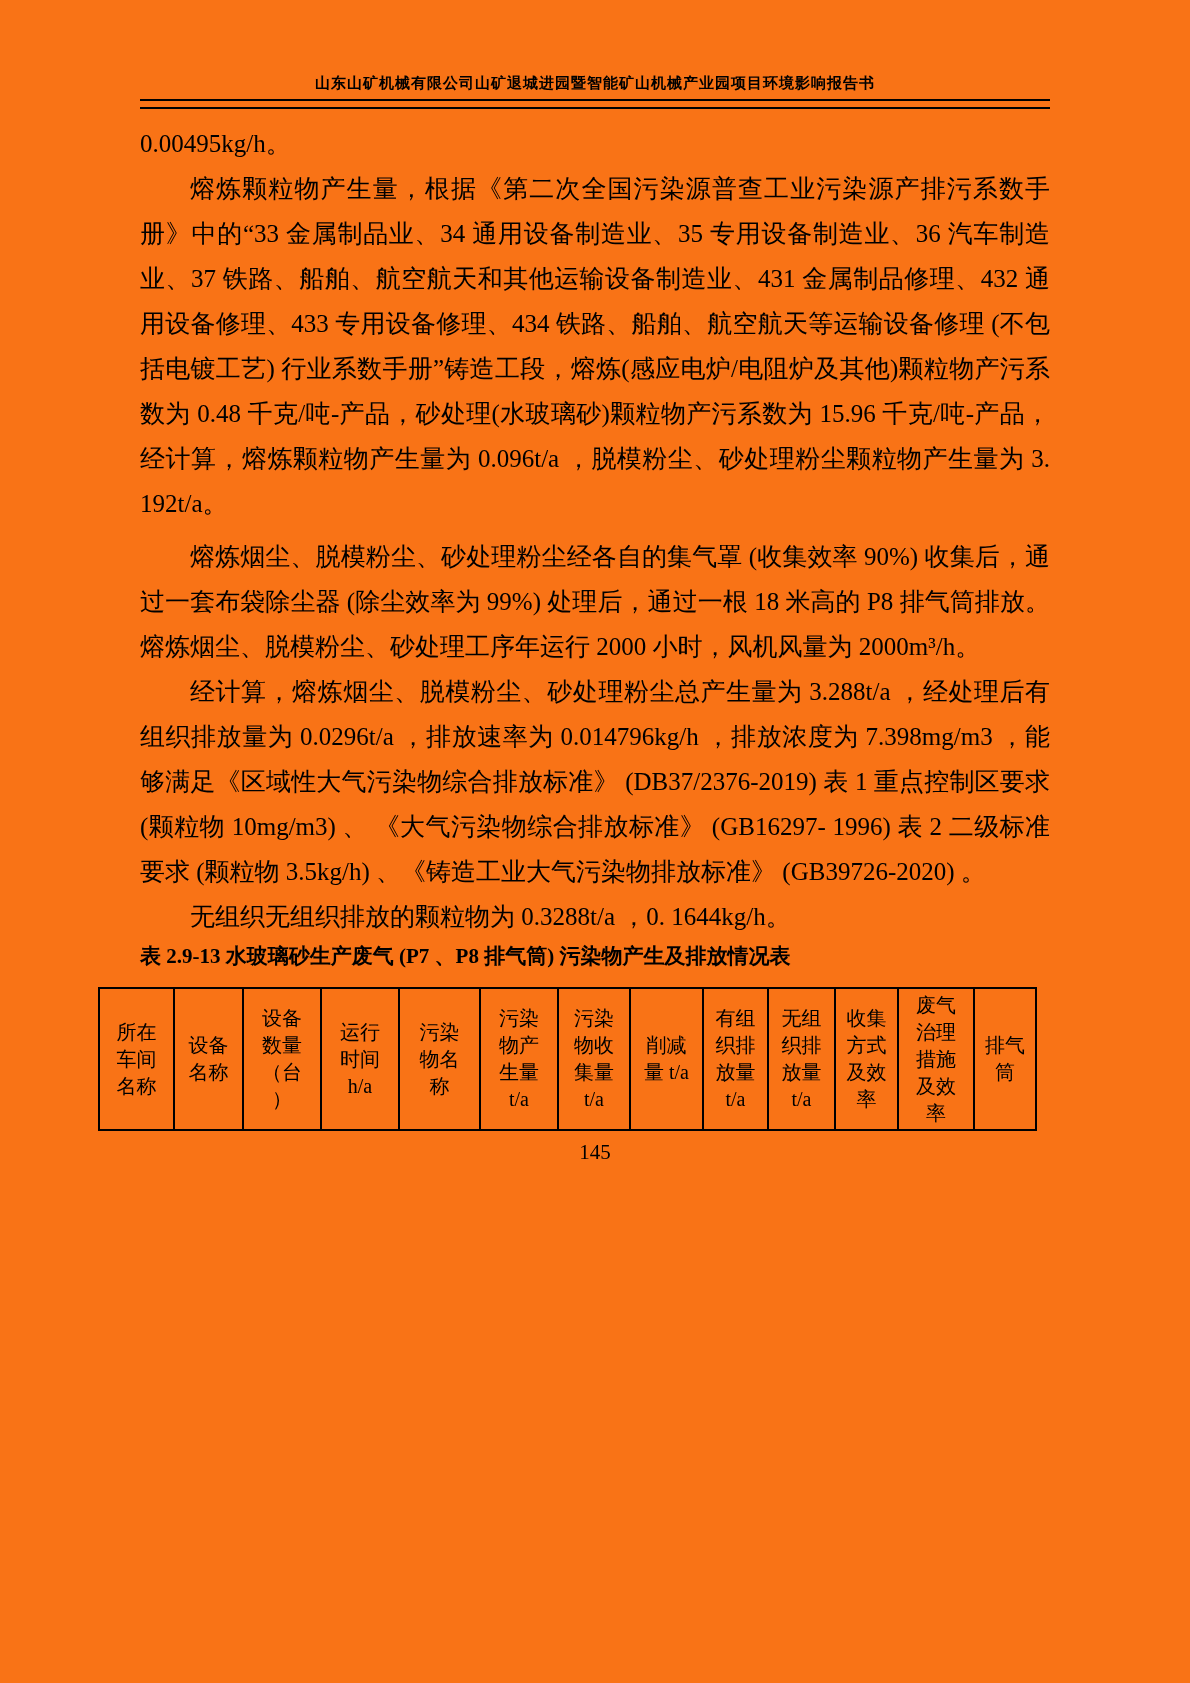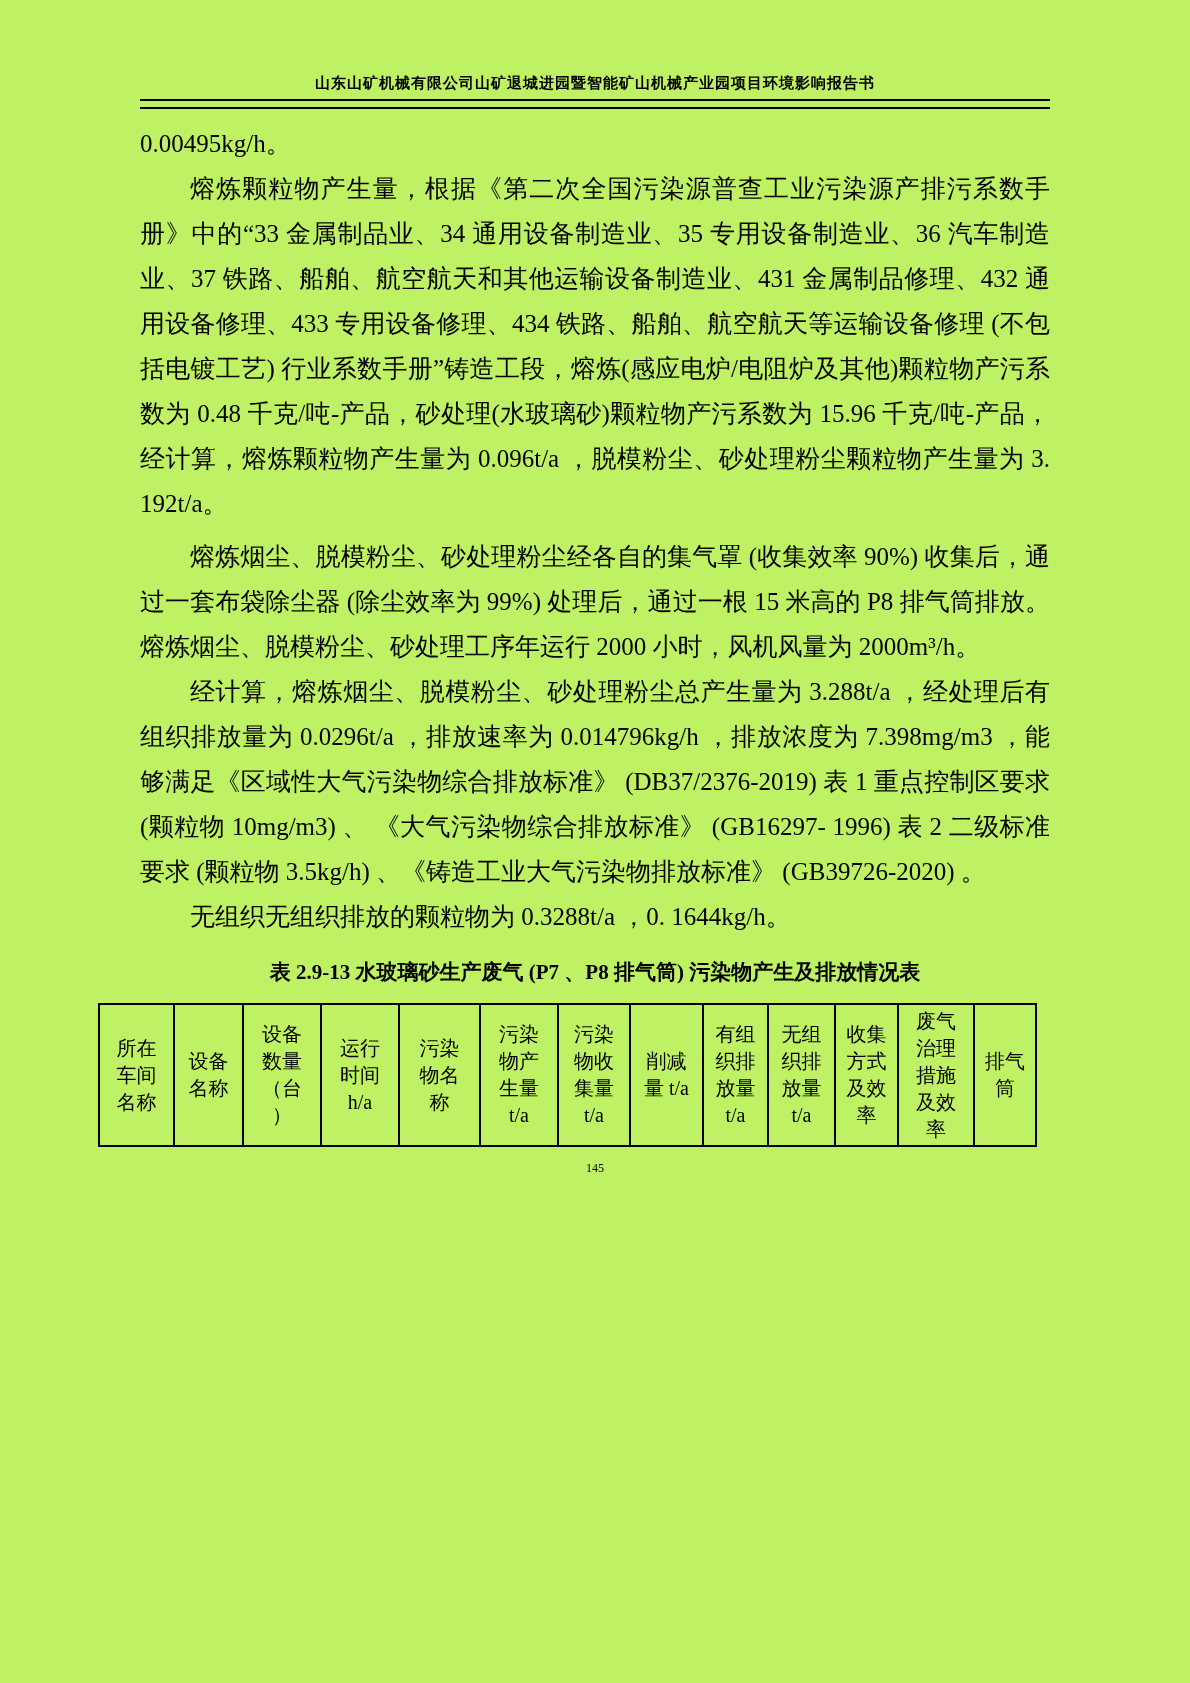--- a/index.html
+++ b/index.html
@@ -1,17 +1,17 @@
 <!DOCTYPE html>
 <html><head>
 <meta charset="utf-8">
 <style>
   html,body { margin:0; padding:0; background:#e8e8e8; }
   .page {
-    width:1190px; height:1683px; margin:0 auto; background:#bef264;
+    width:1190px; height:1683px; margin:0 auto; background:#f97316;
     box-sizing:border-box; padding:72px 140px 0 140px;
     font-family:"Liberation Serif","DejaVu Serif",serif;
     color:#000; overflow:hidden; position:relative;
   }
   .header-title {
     text-align:center; font-size:15px; font-weight:bold;
     letter-spacing:1px; line-height:22px;
   }
   .header-rule {
     height:6px; border-top:2px solid #000; border-bottom:2px solid #000;
@@ -19,47 +19,47 @@
   }
   .body-text { margin-top:12px; }
   p.para {
     margin:0; font-size:25px; line-height:45px;
     text-align:justify; text-indent:2em;
     word-break:break-word;
   }
   p.para.no-indent { text-indent:0; }
   p.para.space-before { margin-top:8px; }
   .caption {
-    text-align:center; font-weight:bold; font-size:21px;
-    line-height:34px; margin-top:16px;
+    text-align:left; font-weight:bold; font-size:21px;
+    line-height:34px; 
   }
   .table-wrap { width:937px; margin-left:-42px; margin-top:14px; }
   table.data-table { border-collapse:collapse; width:100%; table-layout:fixed; }
   table.data-table th {
     border:2px solid #000; font-size:20px; line-height:27px;
     font-weight:normal; text-align:center; vertical-align:middle;
     white-space:pre-line; height:136px; padding:2px 1px;
     overflow:hidden;
   }
   .page-number {
-    text-align:center; font-size:12px; margin-top:10px; line-height:22px;
+    text-align:center; font-size:21px; margin-top:10px; line-height:22px;
   }
 </style>
 </head>
 <body>
 
 <div class="page">
 
   <div class="header-title">山东山矿机械有限公司山矿退城进园暨智能矿山机械产业园项目环境影响报告书</div>
   <div class="header-rule"></div>
 
   <div class="body-text">
     <p class="para no-indent">0.00495kg/h。</p>
     <p class="para">熔炼颗粒物产生量，根据《第二次全国污染源普查工业污染源产排污系数手册》中的“33 金属制品业、34 通用设备制造业、35 专用设备制造业、36 汽车制造业、37 铁路、船舶、航空航天和其他运输设备制造业、431 金属制品修理、432 通用设备修理、433 专用设备修理、434 铁路、船舶、航空航天等运输设备修理 (不包括电镀工艺) 行业系数手册”铸造工段，熔炼(感应电炉/电阻炉及其他)颗粒物产污系数为 0.48 千克/吨-产品，砂处理(水玻璃砂)颗粒物产污系数为 15.96 千克/吨-产品，经计算，熔炼颗粒物产生量为 0.096t/a ，脱模粉尘、砂处理粉尘颗粒物产生量为 3. 192t/a。</p>
-    <p class="para space-before">熔炼烟尘、脱模粉尘、砂处理粉尘经各自的集气罩 (收集效率 90%) 收集后，通过一套布袋除尘器 (除尘效率为 99%) 处理后，通过一根 15 米高的 P8 排气筒排放。熔炼烟尘、脱模粉尘、砂处理工序年运行 2000 小时，风机风量为 2000m³/h。</p>
+    <p class="para space-before">熔炼烟尘、脱模粉尘、砂处理粉尘经各自的集气罩 (收集效率 90%) 收集后，通过一套布袋除尘器 (除尘效率为 99%) 处理后，通过一根 18 米高的 P8 排气筒排放。熔炼烟尘、脱模粉尘、砂处理工序年运行 2000 小时，风机风量为 2000m³/h。</p>
     <p class="para">经计算，熔炼烟尘、脱模粉尘、砂处理粉尘总产生量为 3.288t/a ，经处理后有组织排放量为 0.0296t/a ，排放速率为 0.014796kg/h ，排放浓度为 7.398mg/m3 ，能够满足《区域性大气污染物综合排放标准》 (DB37/2376-2019) 表 1 重点控制区要求 (颗粒物 10mg/m3) 、 《大气污染物综合排放标准》 (GB16297- 1996) 表 2 二级标准要求 (颗粒物 3.5kg/h) 、《铸造工业大气污染物排放标准》 (GB39726-2020) 。</p>
     <p class="para">无组织无组织排放的颗粒物为 0.3288t/a ，0. 1644kg/h。</p>
   </div>
 
   <div class="caption">表 2.9-13 水玻璃砂生产废气 (P7 、P8 排气筒) 污染物产生及排放情况表</div>
 
   <div class="table-wrap">
     <table class="data-table">
       <colgroup>
         <col style="width:75px">

